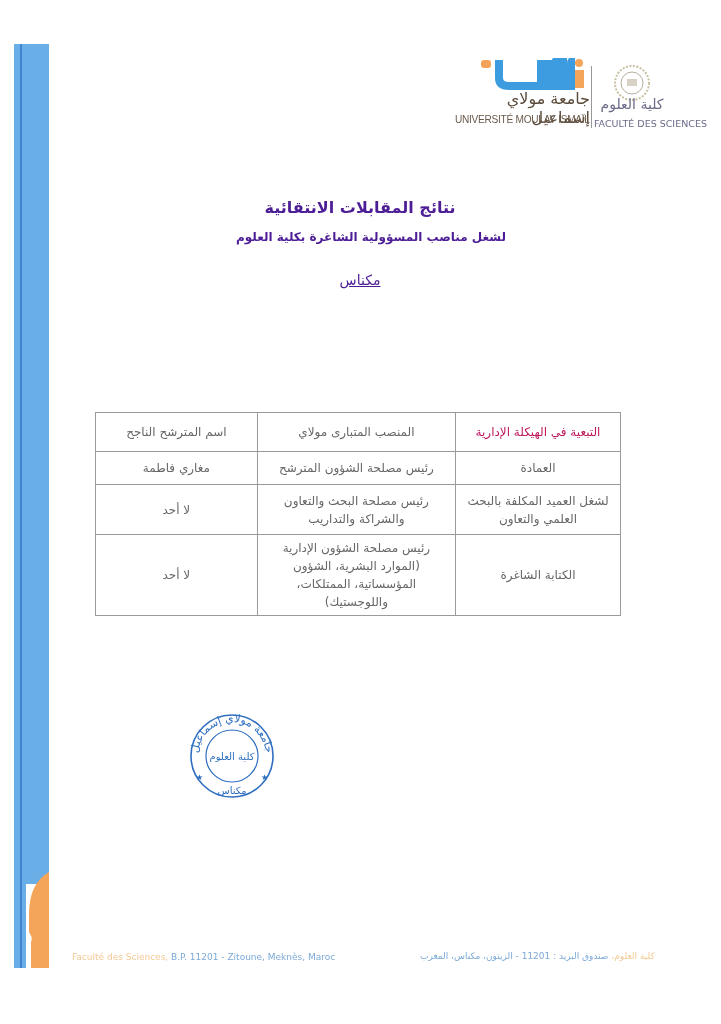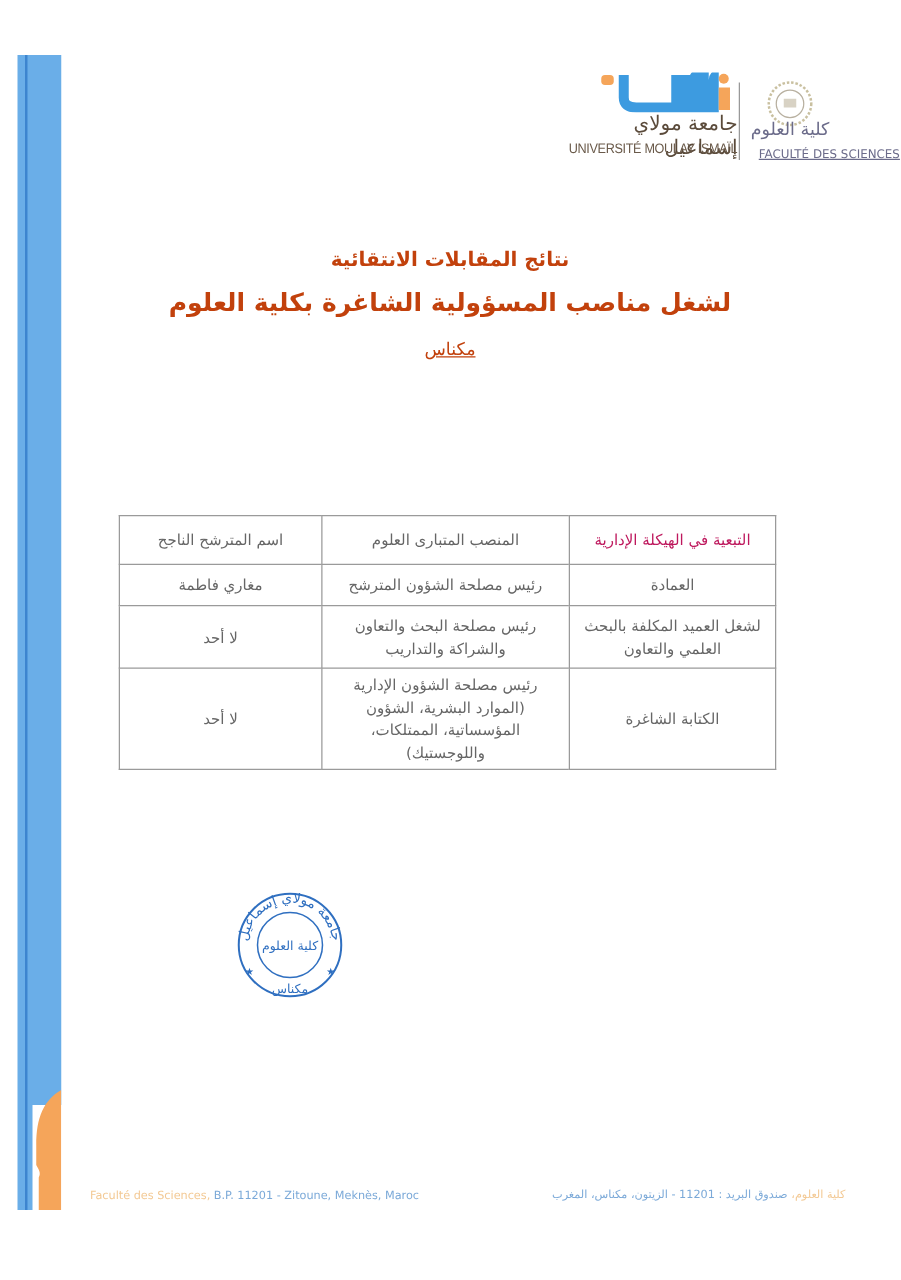--- a/index.html
+++ b/index.html
@@ -13,38 +13,38 @@
   .logo-block { position:absolute; left:455px; top:56px; width:230px; height:80px; }
   .umi-mark { position:absolute; left:24px; top:2px; width:110px; height:32px; }
   .uni-ar { position:absolute; left:0; top:33px; width:135px; text-align:right; direction:rtl;
             font-size:16px; color:#5a4a3a; font-family:"DejaVu Sans", sans-serif; }
   .uni-fr { position:absolute; left:0; top:57px; width:135px; font-size:11px; color:#6a5a4a;
             letter-spacing:-0.3px; font-family:"Liberation Sans Narrow","Liberation Sans", sans-serif; transform:scaleX(0.92); transform-origin:left; white-space:nowrap;}
   .logo-divider { position:absolute; left:136px; top:10px; width:1px; height:62px; background:#999; }
   .fs-emblem { position:absolute; left:158px; top:8px; width:38px; height:38px; }
   .fs-ar { position:absolute; left:137px; top:40px; width:80px; text-align:center; direction:rtl;
            font-size:14px; color:#6b6b8a; }
-  .fs-fr { position:absolute; left:152px; top:62px; width:85px; font-size:9.5px; color:#6b6b8a;
-           white-space:nowrap;text-decoration:underline; }
-  .title { position:absolute; left:160px; width:400px; text-align:center; direction:rtl; color:#c2410c; font-weight:bold; }
+  .fs-fr { position:absolute; left:139px; top:62px; width:85px; font-size:9.5px; color:#6b6b8a;
+           white-space:nowrap; }
+  .title { position:absolute; left:160px; width:400px; text-align:center; direction:rtl; color:#4c1d95; font-weight:bold; }
   .t1 { top:198px; font-size:16px; }
-  .t2 { top:230px; left:120px; width:480px; font-size:20px; }
+  .t2 { top:230px; left:131px; width:480px; font-size:12px; }
   .t3 { top:272px; font-size:14px; font-weight:normal; text-decoration:underline; }
   table.results { position:absolute; left:95px; top:412px; width:526px; border-collapse:collapse;
                   direction:rtl; font-size:12px; color:#666; }
   table.results td, table.results th { border:1px solid #9a9a9a; text-align:center; vertical-align:middle;
                   padding:4px 8px; font-weight:normal; line-height:18px; }
   table.results th { height:30px; }
   table.results th:first-child { color:#be185d; }
   .col1 { width:165px; } .col2 { width:200px; } .col3 { width:161px; }
   .row-h1 { height:33px; } .row-h2 { height:50px; } .row-h3 { height:78px; }
   .stamp { position:absolute; left:188px; top:708px; width:88px; height:96px; }
   .footer-fr { position:absolute; left:72px; top:952px; font-size:9px; white-space:nowrap; }
   .footer-fr .orange { color:#f3c994; } .footer-fr .blue { color:#7ba9d8; }
-  .footer-ar { position:absolute; left:420px; top:951px; width:278px; text-align:center; direction:rtl; font-size:9px; white-space:nowrap; }
+  .footer-ar { position:absolute; left:420px; top:951px; width:278px; text-align:left; direction:rtl; font-size:9px; white-space:nowrap; }
   .footer-ar .orange { color:#f3c994; } .footer-ar .blue { color:#7ba9d8; }
 </style>
 </head>
 <body>
 
 <div class="stripe"></div>
 <div class="stripe-line"></div>
 <div class="stripe-bottom-blue"></div>
 <div class="stripe-bottom-line"></div>
 <svg class="arch" viewBox="0 0 22 96">
@@ -71,21 +71,21 @@
 </div>
 
 <div class="title t1">نتائج المقابلات الانتقائية</div>
 <div class="title t2">لشغل مناصب المسؤولية الشاغرة بكلية العلوم</div>
 <div class="title t3">مكناس</div>
 
 <table class="results">
   <thead>
     <tr>
       <th class="col1">التبعية في الهيكلة الإدارية</th>
-      <th class="col2">المنصب المتبارى العلوم</th>
+      <th class="col2">المنصب المتبارى مولاي</th>
       <th class="col3">اسم المترشح الناجح</th>
     </tr>
   </thead>
   <tbody>
     <tr class="row-h1">
       <td>العمادة</td>
       <td>رئيس مصلحة الشؤون المترشح</td>
       <td>مغاري فاطمة</td>
     </tr>
     <tr class="row-h2">

